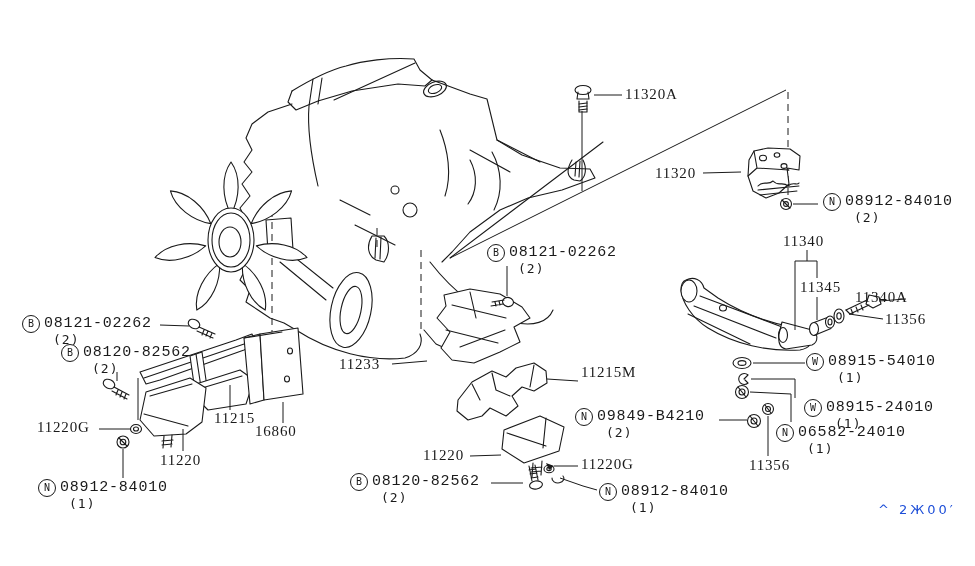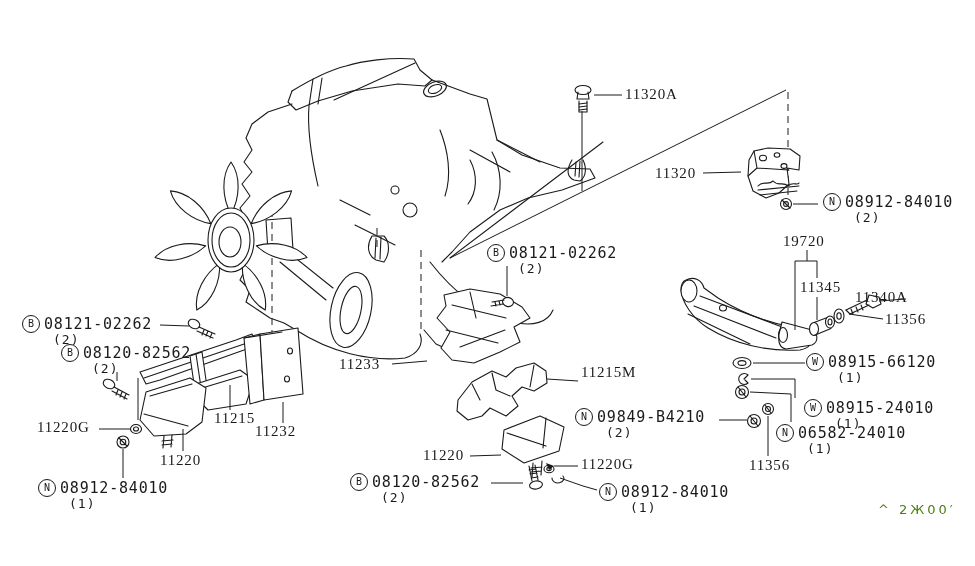--- a/index.html
+++ b/index.html
@@ -16,23 +16,23 @@
   .fill{fill:#1a1a1a;stroke:none;}
   
   .pl{position:absolute;font-size:15px;letter-spacing:0.8px;white-space:nowrap;line-height:14px;font-family:Liberation Serif, serif;}
   .ref{position:absolute;white-space:nowrap;line-height:14px;}
   .ref-row{display:flex;align-items:center;gap:4px;}
   .circ{
     display:inline-flex;align-items:center;justify-content:center;
     width:16px;height:16px;border:1.4px solid #1a1a1a;border-radius:50%;
     font-size:10px;line-height:16px;flex:0 0 auto;
   }
-  .num{font-size:15px;letter-spacing:0.8px;}
+  .num{font-size:15px;letter-spacing:0.8px;font-family:Liberation Mono, monospace;}
   .qty{font-size:13px;letter-spacing:1px;margin-left:31px;margin-top:0px;}
-  .wm{position:absolute;font-size:13px;letter-spacing:3px;color:#4d7c0f;
+  .wm{position:absolute;font-size:13px;letter-spacing:3px;color:#1d4ed8;
       font-family:"DejaVu Sans","Liberation Sans",sans-serif;}
 </style>
 </head>
 <body>
 
 <div class="stage">
 
 <svg width="975" height="566" viewBox="0 0 975 566">
 
   <g>
@@ -256,46 +256,46 @@
     <path class="ld" d="M99,429 L130,429"></path>
     <path class="ld" d="M123,449 L123,478"></path>
     <path class="ld" d="M230,385 L230,410"></path>
     <path class="ld" d="M283,402 L283,423"></path>
     <path class="ld" d="M183,429 L183,451"></path>
   </g>
 </svg>
 
 <div class="pl" style="left:625px;top:87px">11320A</div>
 <div class="pl" style="left:655px;top:166px">11320</div>
-<div class="pl" style="left:783px;top:234px">19720</div>
+<div class="pl" style="left:783px;top:234px">11340</div>
 <div class="pl" style="left:800px;top:280px">11345</div>
 <div class="pl" style="left:855px;top:290px">11340A</div>
 <div class="pl" style="left:885px;top:312px">11356</div>
 <div class="pl" style="left:749px;top:458px">11356</div>
 <div class="pl" style="left:339px;top:357px">11233</div>
 <div class="pl" style="left:581px;top:365px">11215M</div>
 <div class="pl" style="left:423px;top:448px">11220</div>
 <div class="pl" style="left:581px;top:457px">11220G</div>
 <div class="pl" style="left:37px;top:420px">11220G</div>
 <div class="pl" style="left:214px;top:411px">11215</div>
-<div class="pl" style="left:255px;top:424px">11232</div>
+<div class="pl" style="left:255px;top:424px">16860</div>
 <div class="pl" style="left:160px;top:453px">11220</div>
 
 <div class="ref" style="left:823px;top:193px">
   <div class="ref-row">
         <span class="circ">N</span>
         <span class="num">08912-84010</span>
       </div>
   <div class="qty">(2)</div>
 </div>
 
 <div class="ref" style="left:806px;top:353px">
   <div class="ref-row">
         <span class="circ">W</span>
-        <span class="num">08915-66120</span>
+        <span class="num">08915-54010</span>
       </div>
   <div class="qty">(1)</div>
 </div>
 
 <div class="ref" style="left:804px;top:399px">
   <div class="ref-row">
         <span class="circ">W</span>
         <span class="num">08915-24010</span>
       </div>
   <div class="qty">(1)</div>

